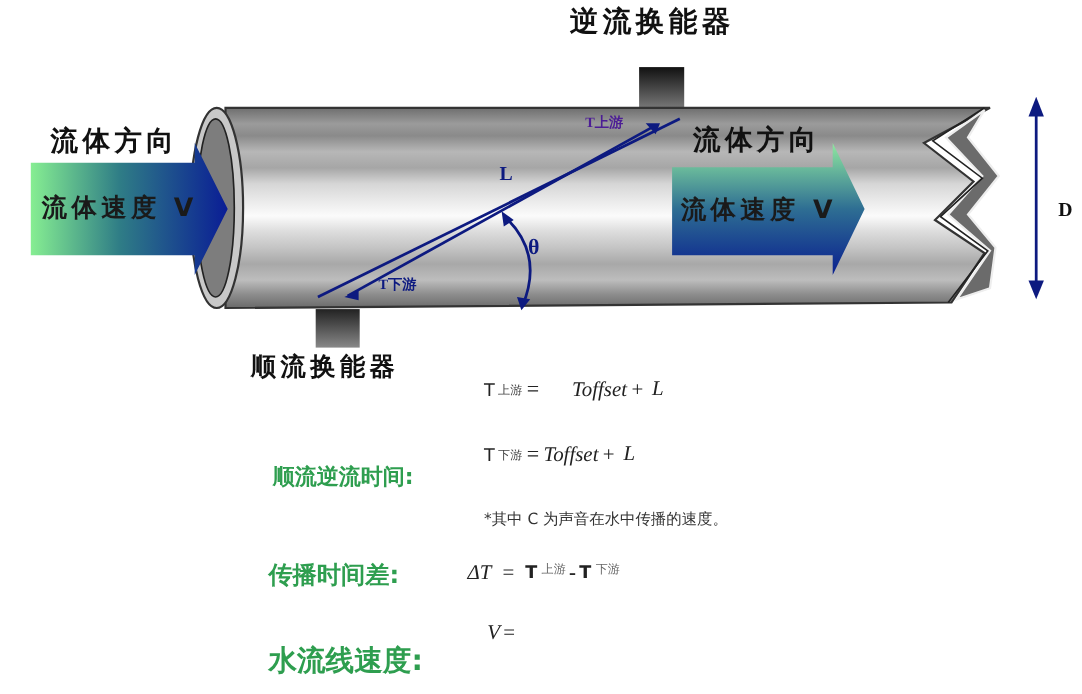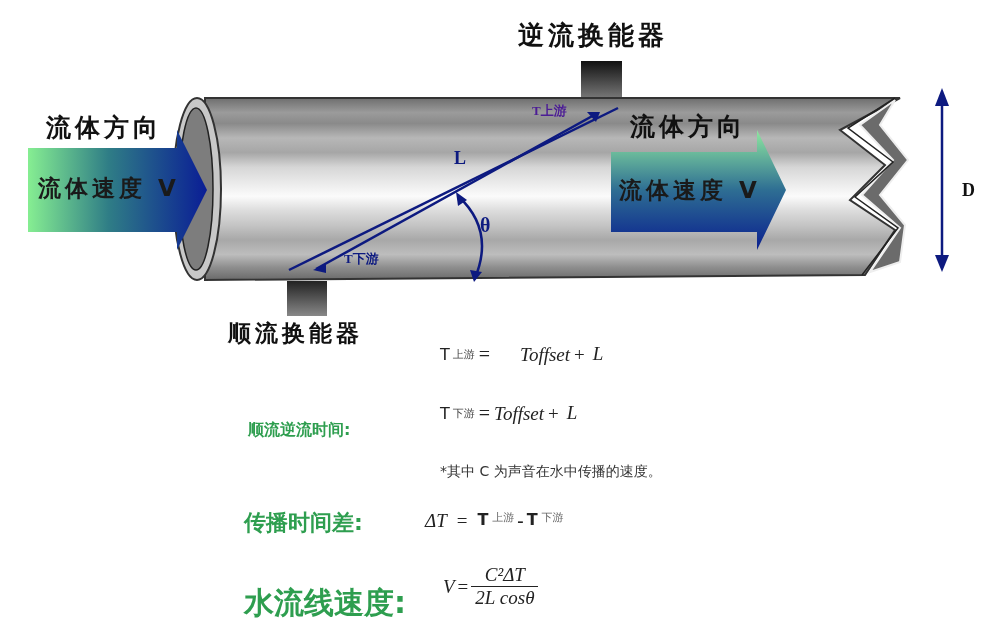--- a/index.html
+++ b/index.html
@@ -79,21 +79,21 @@
 
   <path d="M458,196 Q495,230 475,278" fill="none" stroke="#0d1a80" stroke-width="2.5"></path>
   <polygon points="456,192 467,200 458,206" fill="#0d1a80"></polygon>
   <polygon points="470,270 482,272 474,282" fill="#0d1a80"></polygon>
 
   <line x1="942" y1="98" x2="942" y2="268" stroke="#0d1a80" stroke-width="2.5"></line>
   <polygon points="942,88 935,106 949,106" fill="#0d1a80"></polygon>
   <polygon points="942,272 935,255 949,255" fill="#0d1a80"></polygon>
 </svg>
 
-<div class="abs cjk-bold" style="left:518px;top:18px;font-size:26px;">逆流换能器</div>
+<div class="abs cjk-bold" style="left:518px;top:2px;font-size:26px;">逆流换能器</div>
 <div class="abs cjk-bold" style="left:228px;top:318px;font-size:23px;">顺流换能器</div>
 
 <div class="abs cjk-bold" style="left:46px;top:111px;font-size:25px;">流体方向</div>
 <div class="abs cjk-bold" style="left:38px;top:173px;font-size:23px;color:#1a1a1a;">流体速度 V</div>
 
 <div class="abs cjk-bold" style="left:630px;top:110px;font-size:25px;">流体方向</div>
 <div class="abs cjk-bold" style="left:619px;top:175px;font-size:23px;color:#1a1a1a;">流体速度 V</div>
 
 <div class="abs serif" style="left:454px;top:148px;font-size:18px;color:#0d1a80;font-weight:bold;">L</div>
 <div class="abs serif" style="left:480px;top:214px;font-size:20px;color:#0d1a80;font-weight:bold;">θ</div>
@@ -105,21 +105,21 @@
   <span class="T">T</span>
   <span class="small" style="margin-left:3px;">上游</span>
   <span style="font-size:20px;margin:0 30px 0 4px;">=</span>
   <i>Toffset</i>
   <span style="margin:0 4px;">+</span>
   <span class="frac">
     <i class="num">L</i>
   </span>
 </div>
 
-<div class="abs green-label" style="left:248px;top:420px;font-size:16px;">顺流逆流时间:</div>
+<div class="abs green-label" style="left:248px;top:420px;font-size:20px;">顺流逆流时间:</div>
 
 <div class="abs formula" style="left:440px;top:402px;font-size:19px;display:flex;align-items:center;">
   <span class="T">T</span>
   <span class="small" style="margin-left:3px;">下游</span>
   <span style="font-size:20px;margin:0 4px;">=</span>
   <i>Toffset</i>
   <span style="margin:0 4px;">+</span>
   <span class="frac">
     <i class="num">L</i>
   </span>
@@ -131,21 +131,17 @@
 <div class="abs formula" style="left:425px;top:510px;font-size:19px;display:flex;align-items:flex-start;">
   <i>ΔT</i>
   <span style="margin:0 10px;">=</span>
   <span class="T" style="font-weight:bold;">T</span>
   <span class="small" style="margin-left:4px;color:#666;">上游</span>
   <span style="margin:0 3px;font-weight:bold;">-</span>
   <span class="T" style="font-weight:bold;">T</span>
   <span class="small" style="margin-left:4px;color:#666;">下游</span>
 </div>
 
-<div class="abs green-label" style="left:244px;top:583px;font-size:30px;">水流线速度:</div>
+<div class="abs green-label" style="left:244px;top:583px;font-size:26px;">水流线速度:</div>
 <div class="abs formula" style="left:443px;top:565px;font-size:19px;display:flex;align-items:center;">
   <i>V</i>
   <span style="margin:0 3px;">=</span>
-  <span class="frac">
-    <i class="num">C²ΔT</i>
-    <i class="den">2L cosθ</i>
-  </span>
 </div>
 
 </body></html>

